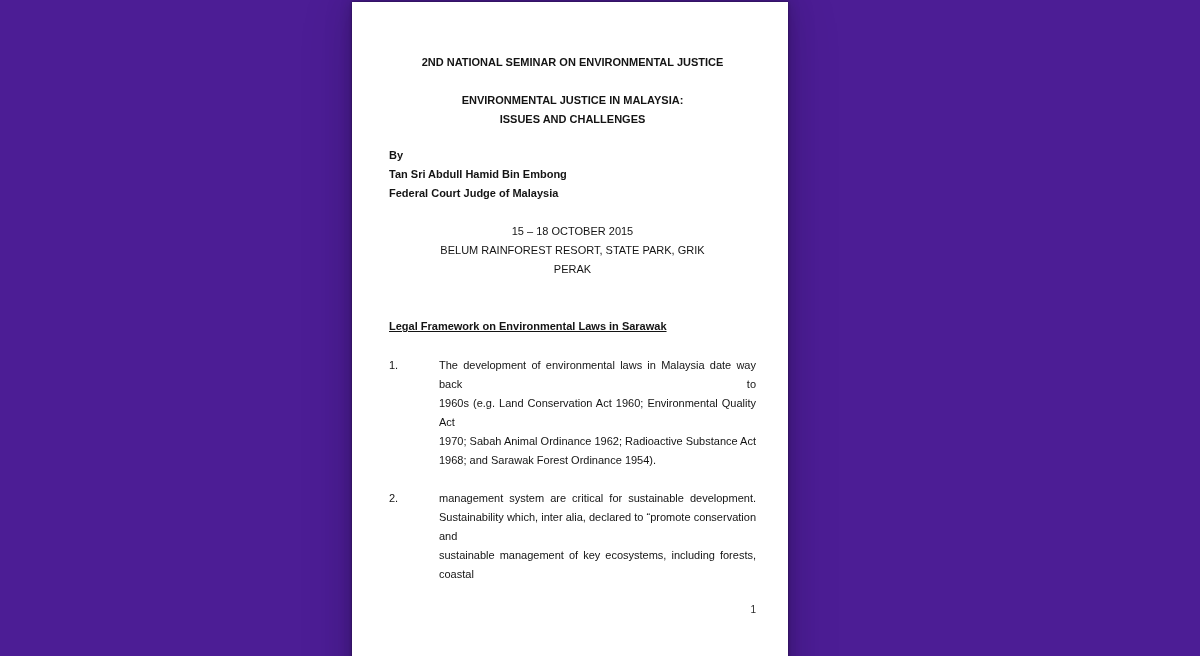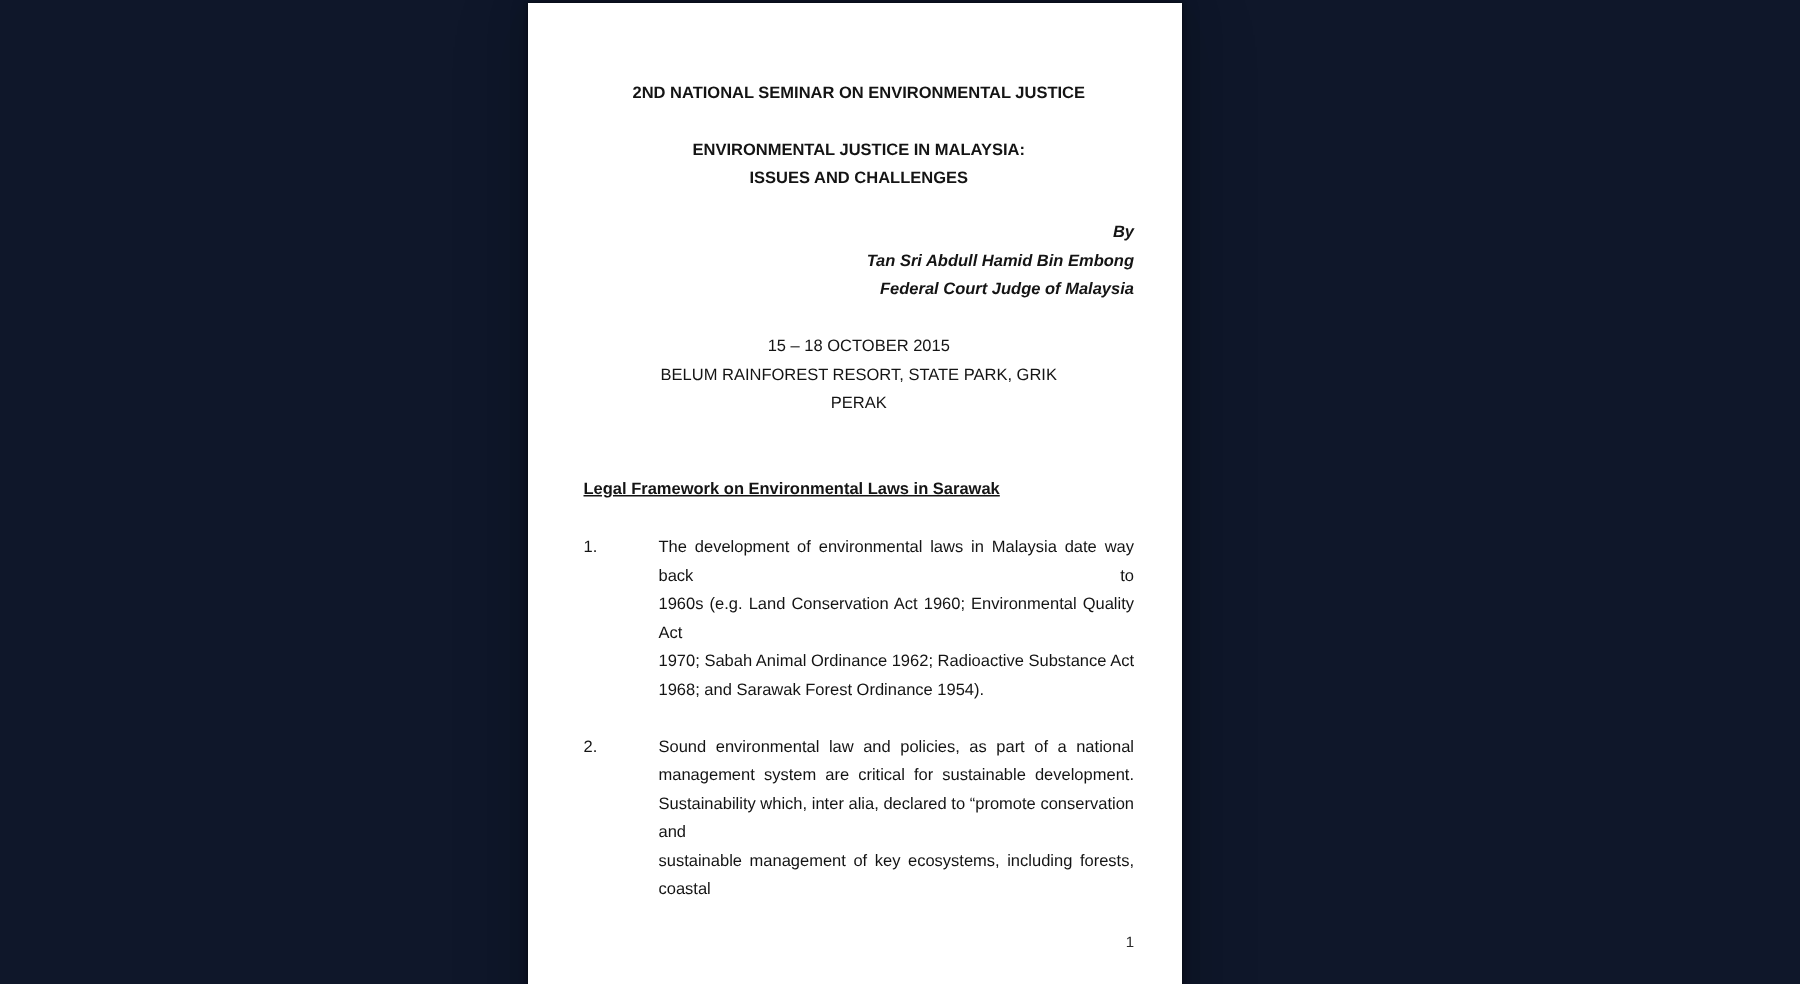--- a/index.html
+++ b/index.html
@@ -8,21 +8,21 @@
     width: 1200px;
     height: 656px;
     overflow: hidden;
     background: #ffffff;
     font-family: "Liberation Sans", sans-serif;
   }
   .viewer {
     position: relative;
     width: 1200px;
     height: 656px;
-    background: #0f172a;
+    background: #4c1d95;
   }
   .page {
     position: absolute;
     left: 352px;
     top: 2px;
     width: 436px;
     height: 760px;
     box-sizing: border-box;
     padding: 51px 32px 0 37px;
     background: #ffffff;
@@ -31,21 +31,21 @@
       0 0 3px rgba(0,0,0,0.28),
       0 0 12px rgba(0,0,0,0.16),
       0 0 28px rgba(0,0,0,0.14),
       0 0 55px rgba(0,0,0,0.11);
     color: #141414;
     font-size: 11px;
     line-height: 19px;
   }
   .title-block { margin-bottom: 19px; font-weight: bold; text-align: center; }
   .subtitle-block { margin-bottom: 17px; font-weight: bold; text-align: center; }
-  .author-block { margin-bottom: 19px; font-weight: bold; font-style: italic; text-align: right; }
+  .author-block { margin-bottom: 19px; font-weight: bold; text-align: left; }
   .event-block { margin-bottom: 38px; font-weight: normal; text-align: center; }
   .section-heading {
     font-weight: bold;
     text-decoration: underline;
     margin-bottom: 20px;
   }
   .para {
     display: flex;
     margin-bottom: 19px;
   }
@@ -104,21 +104,20 @@
         <div class="jline">The development of environmental laws in Malaysia date way back to</div>
         <div class="jline">1960s (e.g. Land Conservation Act 1960; Environmental Quality Act</div>
         <div class="jline">1970; Sabah Animal Ordinance 1962; Radioactive Substance Act</div>
         <div class="jline last">1968; and Sarawak Forest Ordinance 1954).</div>
       </div>
     </div>
 
     <div class="para">
       <div class="para-num">2.</div>
       <div class="para-text">
-        <div class="jline">Sound environmental law and policies, as part of a national</div>
         <div class="jline">management system are critical for sustainable development.</div>
         <div class="jline">Sustainability which, inter alia, declared to “promote conservation and</div>
         <div class="jline">sustainable management of key ecosystems, including forests, coastal</div>
       </div>
     </div>
 
     <div class="page-number">1</div>
 
   </div>
 </div>

